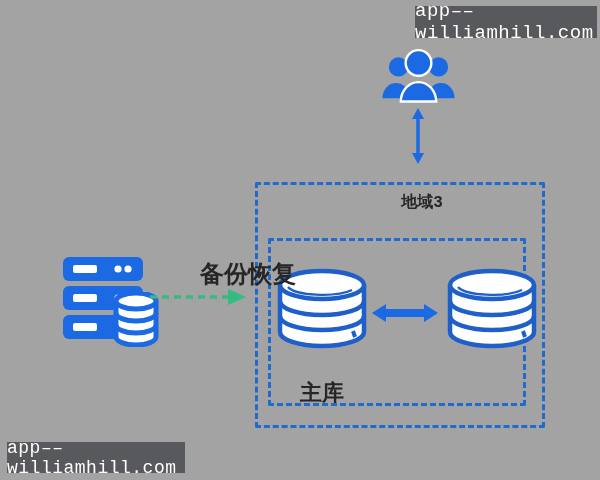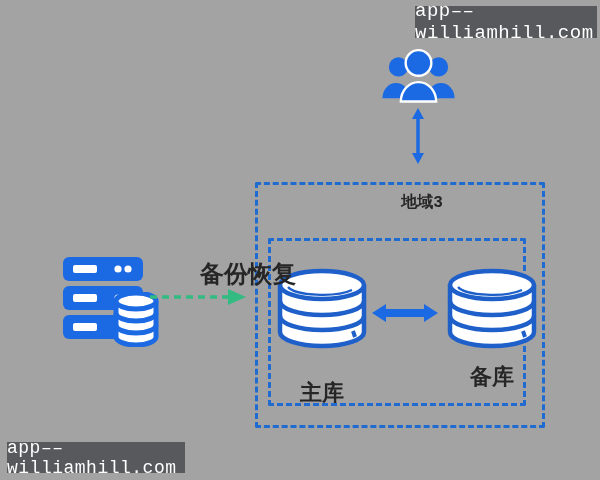--- a/index.html
+++ b/index.html
@@ -90,21 +90,20 @@
     </svg>
   </div>
 
   <div class="abs" style="left:372px;top:303px;width:66px;height:20px;">
     <svg width="66" height="20" viewBox="0 0 66 20">
       <polygon points="0,10 14,1 14,6 52,6 52,1 66,10 52,19 52,14 14,14 14,19" fill="#1b6ae3"></polygon>
     </svg>
   </div>
 
   <div class="abs cjk-label db-label db-label-primary">主库</div>
-  <div class="abs cjk-label db-label db-label-standby">备库</div>
 
   <div class="abs" style="left:62px;top:257px;width:84px;height:82px;">
     <svg width="84" height="82" viewBox="0 0 84 82">
       <g fill="#1b6ae3">
         <rect x="1" y="0" width="80" height="24" rx="6"></rect>
         <rect x="1" y="29" width="80" height="24" rx="6"></rect>
         <rect x="1" y="58" width="80" height="24" rx="6"></rect>
       </g>
       <g fill="#ffffff">
         <rect x="11" y="8" width="24" height="8" rx="2"></rect>

